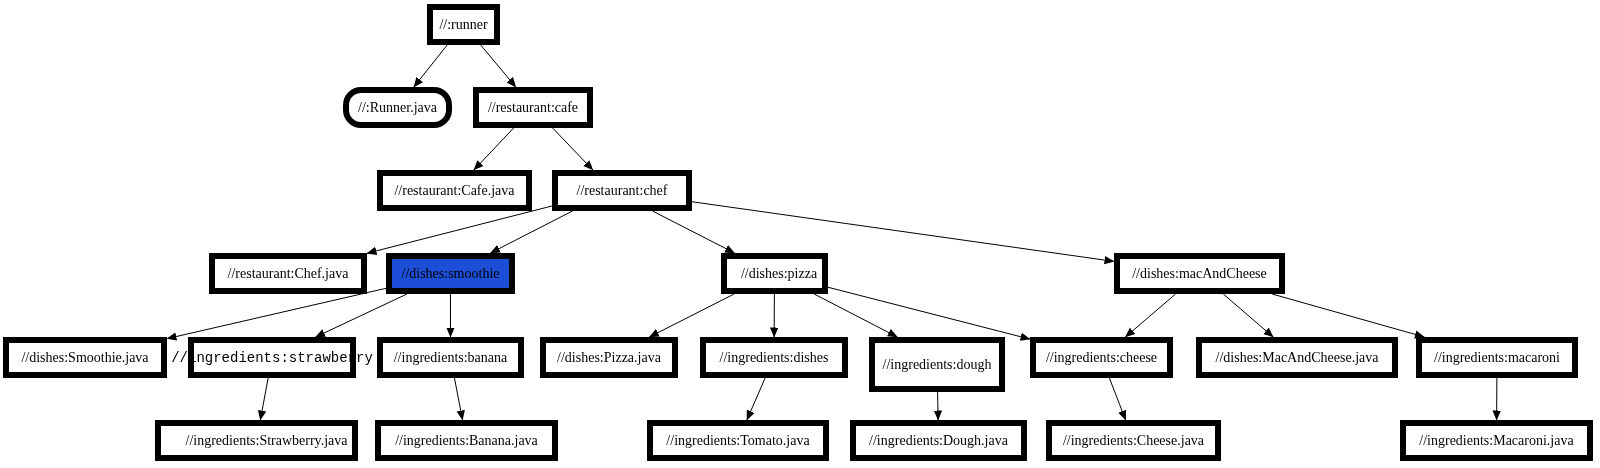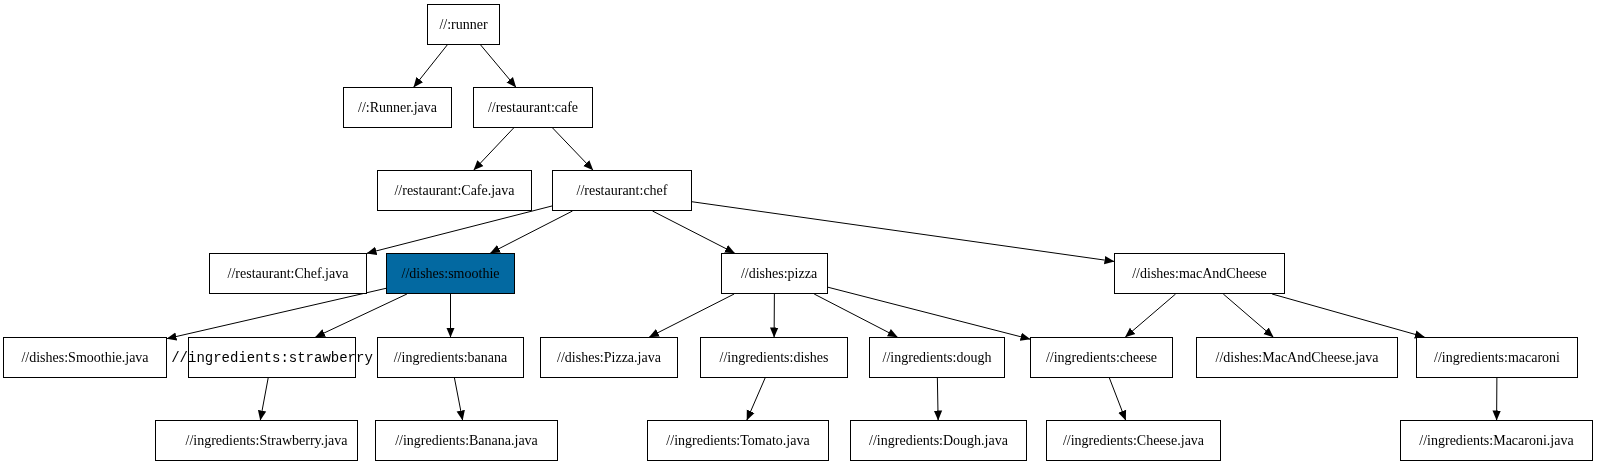--- a/index.html
+++ b/index.html
@@ -18,21 +18,21 @@
   .edge-layer {
     position: absolute;
     left: 0;
     top: 0;
     width: 1600px;
     height: 468px;
   }
   .graph-node {
     position: absolute;
     box-sizing: border-box;
-    border: 1px solid #14b8a6;
+    border: 6px solid #14b8a6;
     background: #ffffff;
     color: #000000;
     display: flex;
     align-items: center;
     justify-content: center;
     font-size: 14px;
     white-space: nowrap;
     line-height: 1;
   }
 </style>
@@ -68,34 +68,34 @@
         <line x1="1223.294642857143" y1="294" x2="1273.205357142857" y2="337" stroke="#000000" stroke-width="1" marker-end="url(#arrowhead)"></line>
         <line x1="1272.1041666666667" y1="294" x2="1424.3958333333333" y2="337" stroke="#000000" stroke-width="1" marker-end="url(#arrowhead)"></line>
         <line x1="765.1084337349398" y1="378" x2="746.8915662650602" y2="420" stroke="#000000" stroke-width="1" marker-end="url(#arrowhead)"></line>
         <line x1="937.3704819277109" y1="378" x2="938.1295180722891" y2="420" stroke="#000000" stroke-width="1" marker-end="url(#arrowhead)"></line>
         <line x1="1109.4036144578313" y1="378" x2="1125.5963855421687" y2="420" stroke="#000000" stroke-width="1" marker-end="url(#arrowhead)"></line>
         <line x1="1496.8765060240964" y1="378" x2="1496.6234939759036" y2="420" stroke="#000000" stroke-width="1" marker-end="url(#arrowhead)"></line>
       </g>
   </svg>
   <div id="node-layer">
       <div class="graph-node" style="left: 427px; top: 4px; width: 73px; height: 41px; border-color: rgb(0, 0, 0); background: rgb(255, 255, 255); color: rgb(0, 0, 0);">//:runner</div>
-      <div class="graph-node" style="left: 343px; top: 87px; width: 109px; height: 41px; border-color: rgb(0, 0, 0); background: rgb(255, 255, 255); color: rgb(0, 0, 0);">//:Runner.java</div>
+      <div class="graph-node" style="left: 343px; top: 87px; width: 109px; height: 41px; border-color: rgb(0, 0, 0); background: rgb(255, 255, 255); color: rgb(0, 0, 0); border-radius: 18px;">//:Runner.java</div>
       <div class="graph-node" style="left: 473px; top: 87px; width: 120px; height: 41px; border-color: rgb(0, 0, 0); background: rgb(255, 255, 255); color: rgb(0, 0, 0);">//restaurant:cafe</div>
       <div class="graph-node" style="left: 377px; top: 170px; width: 155px; height: 41px; border-color: rgb(0, 0, 0); background: rgb(255, 255, 255); color: rgb(0, 0, 0);">//restaurant:Cafe.java</div>
       <div class="graph-node" style="left: 552px; top: 170px; width: 140px; height: 41px; border-color: rgb(0, 0, 0); background: rgb(255, 255, 255); color: rgb(0, 0, 0); text-align: right;">//restaurant:chef</div>
       <div class="graph-node" style="left: 209px; top: 253px; width: 158px; height: 41px; border-color: rgb(0, 0, 0); background: rgb(255, 255, 255); color: rgb(0, 0, 0);">//restaurant:Chef.java</div>
-      <div class="graph-node" style="left: 386px; top: 253px; width: 129px; height: 41px; border-color: rgb(0, 0, 0); background: #0369a1; color: rgb(0, 0, 0);">//dishes:smoothie</div>
+      <div class="graph-node" style="left: 386px; top: 253px; width: 129px; height: 41px; border-color: rgb(0, 0, 0); background: #1d4ed8; color: rgb(0, 0, 0);">//dishes:smoothie</div>
       <div class="graph-node" style="left: 721px; top: 253px; width: 107px; height: 41px; border-color: rgb(0, 0, 0); background: rgb(255, 255, 255); color: rgb(0, 0, 0); padding-left: 9px;">//dishes:pizza</div>
       <div class="graph-node" style="left: 1114px; top: 253px; width: 171px; height: 41px; border-color: rgb(0, 0, 0); background: rgb(255, 255, 255); color: rgb(0, 0, 0);">//dishes:macAndCheese</div>
       <div class="graph-node" style="left: 3px; top: 337px; width: 164px; height: 41px; border-color: rgb(0, 0, 0); background: rgb(255, 255, 255); color: rgb(0, 0, 0);">//dishes:Smoothie.java</div>
       <div class="graph-node" style="left: 188px; top: 337px; width: 168px; height: 41px; border-color: rgb(0, 0, 0); background: rgb(255, 255, 255); color: rgb(0, 0, 0); font-family: Liberation Mono, monospace;">//ingredients:strawberry</div>
       <div class="graph-node" style="left: 377px; top: 337px; width: 147px; height: 41px; border-color: rgb(0, 0, 0); background: rgb(255, 255, 255); color: rgb(0, 0, 0);">//ingredients:banana</div>
       <div class="graph-node" style="left: 540px; top: 337px; width: 138px; height: 41px; border-color: rgb(0, 0, 0); background: rgb(255, 255, 255); color: rgb(0, 0, 0);">//dishes:Pizza.java</div>
       <div class="graph-node" style="left: 700px; top: 337px; width: 148px; height: 41px; border-color: rgb(0, 0, 0); background: rgb(255, 255, 255); color: rgb(0, 0, 0);">//ingredients:dishes</div>
-      <div class="graph-node" style="left: 869px; top: 337px; width: 136px; height: 41px; border-color: rgb(0, 0, 0); background: rgb(255, 255, 255); color: rgb(0, 0, 0);">//ingredients:dough</div>
+      <div class="graph-node" style="left: 869px; top: 337px; width: 136px; height: 55px; border-color: rgb(0, 0, 0); background: rgb(255, 255, 255); color: rgb(0, 0, 0);">//ingredients:dough</div>
       <div class="graph-node" style="left: 1030px; top: 337px; width: 143px; height: 41px; border-color: rgb(0, 0, 0); background: rgb(255, 255, 255); color: rgb(0, 0, 0);">//ingredients:cheese</div>
       <div class="graph-node" style="left: 1196px; top: 337px; width: 202px; height: 41px; border-color: rgb(0, 0, 0); background: rgb(255, 255, 255); color: rgb(0, 0, 0);">//dishes:MacAndCheese.java</div>
       <div class="graph-node" style="left: 1416px; top: 337px; width: 162px; height: 41px; border-color: rgb(0, 0, 0); background: rgb(255, 255, 255); color: rgb(0, 0, 0);">//ingredients:macaroni</div>
       <div class="graph-node" style="left: 155px; top: 420px; width: 203px; height: 41px; border-color: rgb(0, 0, 0); background: rgb(255, 255, 255); color: rgb(0, 0, 0); padding-left: 20px;">//ingredients:Strawberry.java</div>
       <div class="graph-node" style="left: 375px; top: 420px; width: 183px; height: 41px; border-color: rgb(0, 0, 0); background: rgb(255, 255, 255); color: rgb(0, 0, 0);">//ingredients:Banana.java</div>
       <div class="graph-node" style="left: 647px; top: 420px; width: 182px; height: 41px; border-color: rgb(0, 0, 0); background: rgb(255, 255, 255); color: rgb(0, 0, 0);">//ingredients:Tomato.java</div>
       <div class="graph-node" style="left: 850px; top: 420px; width: 177px; height: 41px; border-color: rgb(0, 0, 0); background: rgb(255, 255, 255); color: rgb(0, 0, 0);">//ingredients:Dough.java</div>
       <div class="graph-node" style="left: 1046px; top: 420px; width: 175px; height: 41px; border-color: rgb(0, 0, 0); background: rgb(255, 255, 255); color: rgb(0, 0, 0);">//ingredients:Cheese.java</div>
       <div class="graph-node" style="left: 1400px; top: 420px; width: 193px; height: 41px; border-color: rgb(0, 0, 0); background: rgb(255, 255, 255); color: rgb(0, 0, 0);">//ingredients:Macaroni.java</div>
     </div>

